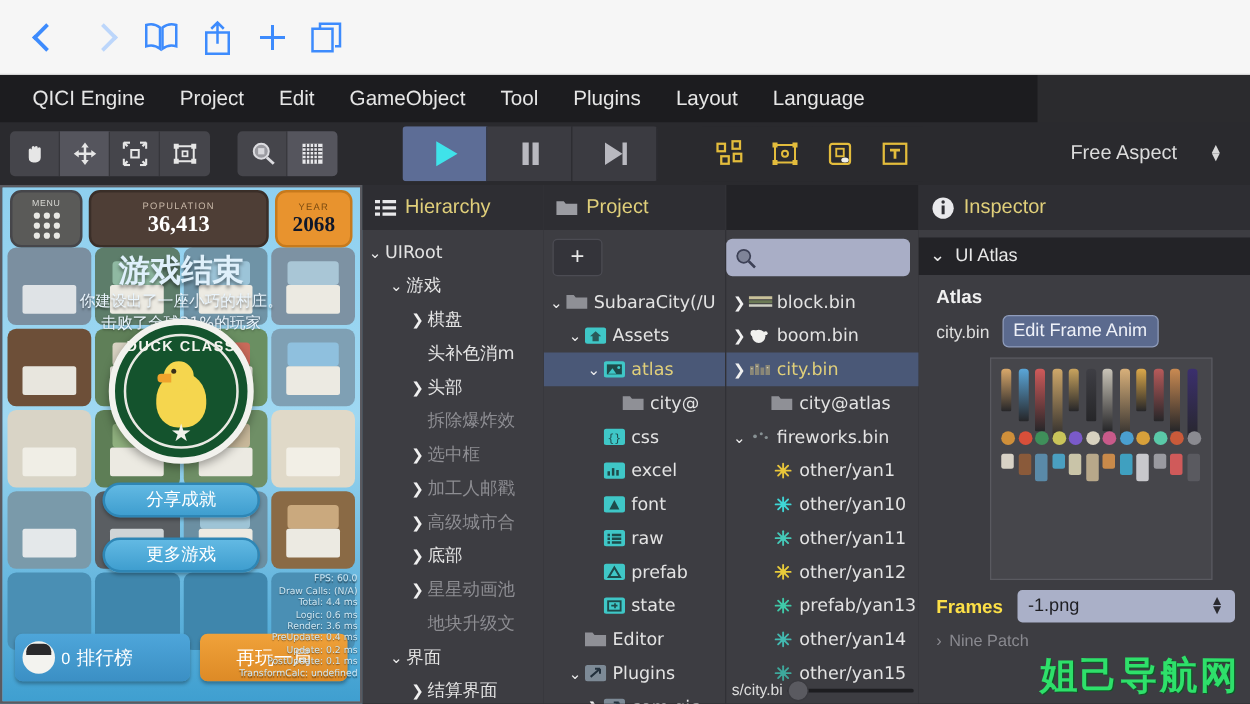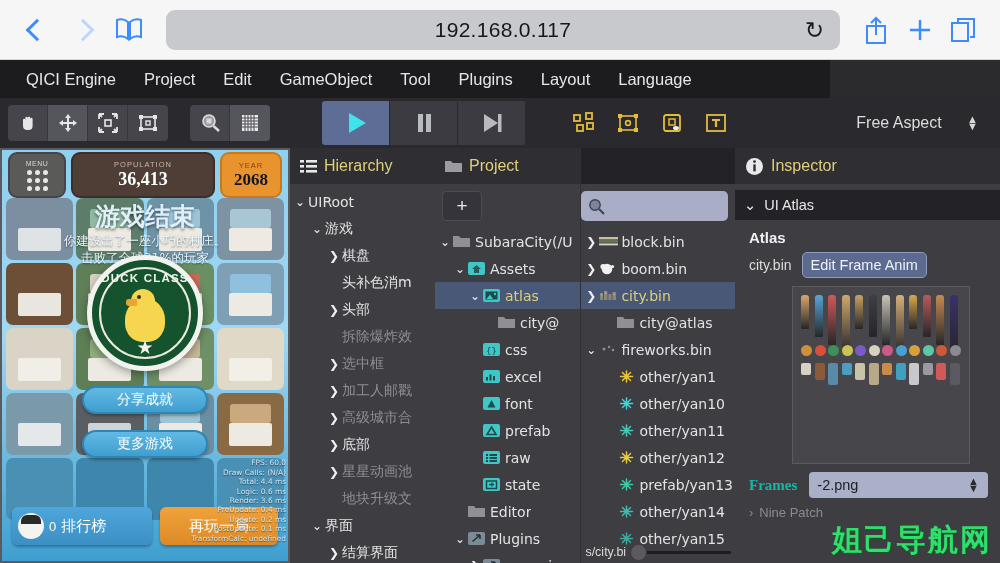--- a/index.html
+++ b/index.html
@@ -123,21 +123,21 @@
 
   .insp-body { padding: 0; }
   .atlas-head { height: 30px; background: #232327; display: flex; align-items: center; gap: 8px; padding-left: 9px; color: #e8e8e8; font-size: 14.5px; margin-top: 6px; }
   .atlas-lab { color: #f0f0f0; font-size: 15px; font-weight: bold; padding: 9px 0 6px 14px; }
   .atlas-row { display: flex; align-items: center; padding-left: 14px; gap: 10px; }
   .atlas-name { color: #dedede; font-size: 14px; }
   .efa-btn { height: 26px; background: #5b6a8e; border: 1px solid #8f9cbb; border-radius: 5px; color: #eef1f8; font-size: 14.5px; display: flex; align-items: center; padding: 0 8px; white-space: nowrap; overflow: hidden; }
   .preview { margin: 8px 0 0 57px; width: 178px; height: 178px; background: #46464b; border: 1px solid #5a5a60; position: relative; overflow: hidden; }
   .sprite { position: absolute; border-radius: 1px; }
   .frames-row { display: flex; align-items: center; gap: 12px; padding: 8px 0 0 14px; }
-  .frames-lab { color: #14b8a6; font-size: 15px; font-weight: bold; font-family: Liberation Serif, serif; }
+  .frames-lab { color: #fde047; font-size: 15px; font-weight: bold; }
   .frames-sel { flex: 1; margin-right: 12px; height: 26px; background: #aab0c8; border-radius: 4px; display: flex; align-items: center; padding: 0 8px; position: relative; color: #1e1e22; font-size: 14.5px; }
   .frames-sel .spin2 { position: absolute; right: 9px; display: flex; flex-direction: column; line-height: 7px; font-size: 11px; color: #2a2a30; }
   .ninep { color: #8a8a90; font-size: 13px; padding: 7px 0 0 14px; display: flex; align-items: center; gap: 6px; }
 
   .hscroll { position: absolute; left: 0; bottom: 4px; width: 100%; display: flex; align-items: center; gap: 4px; padding: 0 4px; }
   .hscroll .pathtxt { color: #dcdcdc; font-size: 12.5px; white-space: nowrap; }
   .hscroll .track { flex: 1; height: 3px; background: #1d1d20; border-radius: 2px; position: relative; }
   .hscroll .knob { position: absolute; left: 0; top: -7px; width: 17px; height: 17px; border-radius: 50%; background: #5a5a60; border: 1px solid #3a3a3f; }
 
   .wm { position: absolute; right: 8px; bottom: 2px; font-size: 30px; font-weight: bold; color: #2ee06a; font-family: "DejaVu Sans", sans-serif; letter-spacing: 2px; text-shadow: 1px 1px 0 #0d5a26; }
@@ -152,24 +152,20 @@
       <span class="chev back"></span>
     </div>
     <div class="nav-btn">
       <span class="chev fwd"></span>
     </div>
     <div class="nav-btn">
       <svg class="book-ico" viewBox="0 0 30 30">
         <path d="M3 5 q6 -2 11 2 v17 q-5 -4 -11 -2 z" fill="none" stroke="#3d8bfd" stroke-width="2"></path>
         <path d="M27 5 q-6 -2 -11 2 v17 q5 -4 11 -2 z" fill="none" stroke="#3d8bfd" stroke-width="2"></path>
       </svg>
-    </div>
-    <div class="url-field">
-      <span class="url-text">192.168.0.117</span>
-      <span class="reload">↻</span>
     </div>
     <div class="tool-ico">
       <svg width="26" height="30" viewBox="0 0 26 30">
         <rect x="4" y="11" width="18" height="17" fill="none" stroke="#3d8bfd" stroke-width="2"></rect>
         <path d="M13 20 V3 M8 8 L13 3 L18 8" fill="none" stroke="#3d8bfd" stroke-width="2"></path>
       </svg>
     </div>
     <div class="tool-ico">
       <svg width="26" height="26" viewBox="0 0 26 26">
         <path d="M13 3 V23 M3 13 H23" stroke="#3d8bfd" stroke-width="2.4"></path>
@@ -594,38 +590,38 @@
               <span class="ico"><svg width="17" height="15" viewBox="0 0 17 15">
                   <rect x="0" y="1" width="17" height="13" rx="2" fill="#3fc7c7"></rect>
                   <path d="M8.5 4 L12.5 11.5 H4.5 Z" fill="#1e4a4a"></path>
                 </svg></span>
               <span class="lab">font</span>
             </div>
             <div class="trow" style="padding-left: 32px;">
               <span class="arw none"></span>
               <span class="ico"><svg width="17" height="15" viewBox="0 0 17 15">
                   <rect x="0" y="1" width="17" height="13" rx="2" fill="#3fc7c7"></rect>
-                  <path d="M8.5 4 L13 11.5 H4 Z" fill="none" stroke="#1e4a4a" stroke-width="1.6"></path>
-                </svg></span>
-              <span class="lab">prefab</span>
-            </div>
-            <div class="trow" style="padding-left: 32px;">
-              <span class="arw none"></span>
-              <span class="ico"><svg width="17" height="15" viewBox="0 0 17 15">
-                  <rect x="0" y="1" width="17" height="13" rx="2" fill="#3fc7c7"></rect>
                   <g fill="#1e4a4a">
                     <rect x="3" y="4" width="2" height="2"></rect>
                     <rect x="6.5" y="4" width="7.5" height="2"></rect>
                     <rect x="3" y="7" width="2" height="2"></rect>
                     <rect x="6.5" y="7" width="7.5" height="2"></rect>
                     <rect x="3" y="10" width="2" height="2"></rect>
                     <rect x="6.5" y="10" width="7.5" height="2"></rect>
                   </g>
                 </svg></span>
               <span class="lab">raw</span>
+            </div>
+            <div class="trow" style="padding-left: 32px;">
+              <span class="arw none"></span>
+              <span class="ico"><svg width="17" height="15" viewBox="0 0 17 15">
+                  <rect x="0" y="1" width="17" height="13" rx="2" fill="#3fc7c7"></rect>
+                  <path d="M8.5 4 L13 11.5 H4 Z" fill="none" stroke="#1e4a4a" stroke-width="1.6"></path>
+                </svg></span>
+              <span class="lab">prefab</span>
             </div>
             <div class="trow" style="padding-left: 32px;">
               <span class="arw none"></span>
               <span class="ico"><svg width="17" height="15" viewBox="0 0 17 15">
                   <rect x="0" y="1" width="17" height="13" rx="2" fill="#3fc7c7"></rect>
                   <rect x="3.5" y="4" width="10" height="7.5" fill="none" stroke="#1e4a4a" stroke-width="1.5"></rect>
                   <path d="M6 7.5 h5 M9 5.5 v4" stroke="#1e4a4a" stroke-width="1.3"></path>
                 </svg></span>
               <span class="lab">state</span>
             </div>
@@ -902,21 +898,21 @@
             <div class="sprite" style="left: 89px; top: 76px; width: 10px; height: 12px; background: rgb(201, 138, 74); border-radius: 2px;"></div>
             <div class="sprite" style="left: 102.5px; top: 76px; width: 10px; height: 17px; background: rgb(63, 160, 192); border-radius: 2px;"></div>
             <div class="sprite" style="left: 116px; top: 76px; width: 10px; height: 22px; background: rgb(200, 200, 204); border-radius: 2px;"></div>
             <div class="sprite" style="left: 129.5px; top: 76px; width: 10px; height: 12px; background: rgb(154, 154, 160); border-radius: 2px;"></div>
             <div class="sprite" style="left: 143px; top: 76px; width: 10px; height: 17px; background: rgb(208, 90, 90); border-radius: 2px;"></div>
             <div class="sprite" style="left: 156.5px; top: 76px; width: 10px; height: 22px; background: rgb(90, 90, 96); border-radius: 2px;"></div>
           </div>
         <div class="frames-row">
           <span class="frames-lab">Frames</span>
           <span class="frames-sel">
-            <span>-2.png</span>
+            <span>-1.png</span>
             <span class="spin2">
                 <span>▲</span>
                 <span>▼</span>
               </span>
           </span>
         </div>
         <div class="ninep">
           <span>›</span>
           <span>Nine Patch</span>
         </div>

